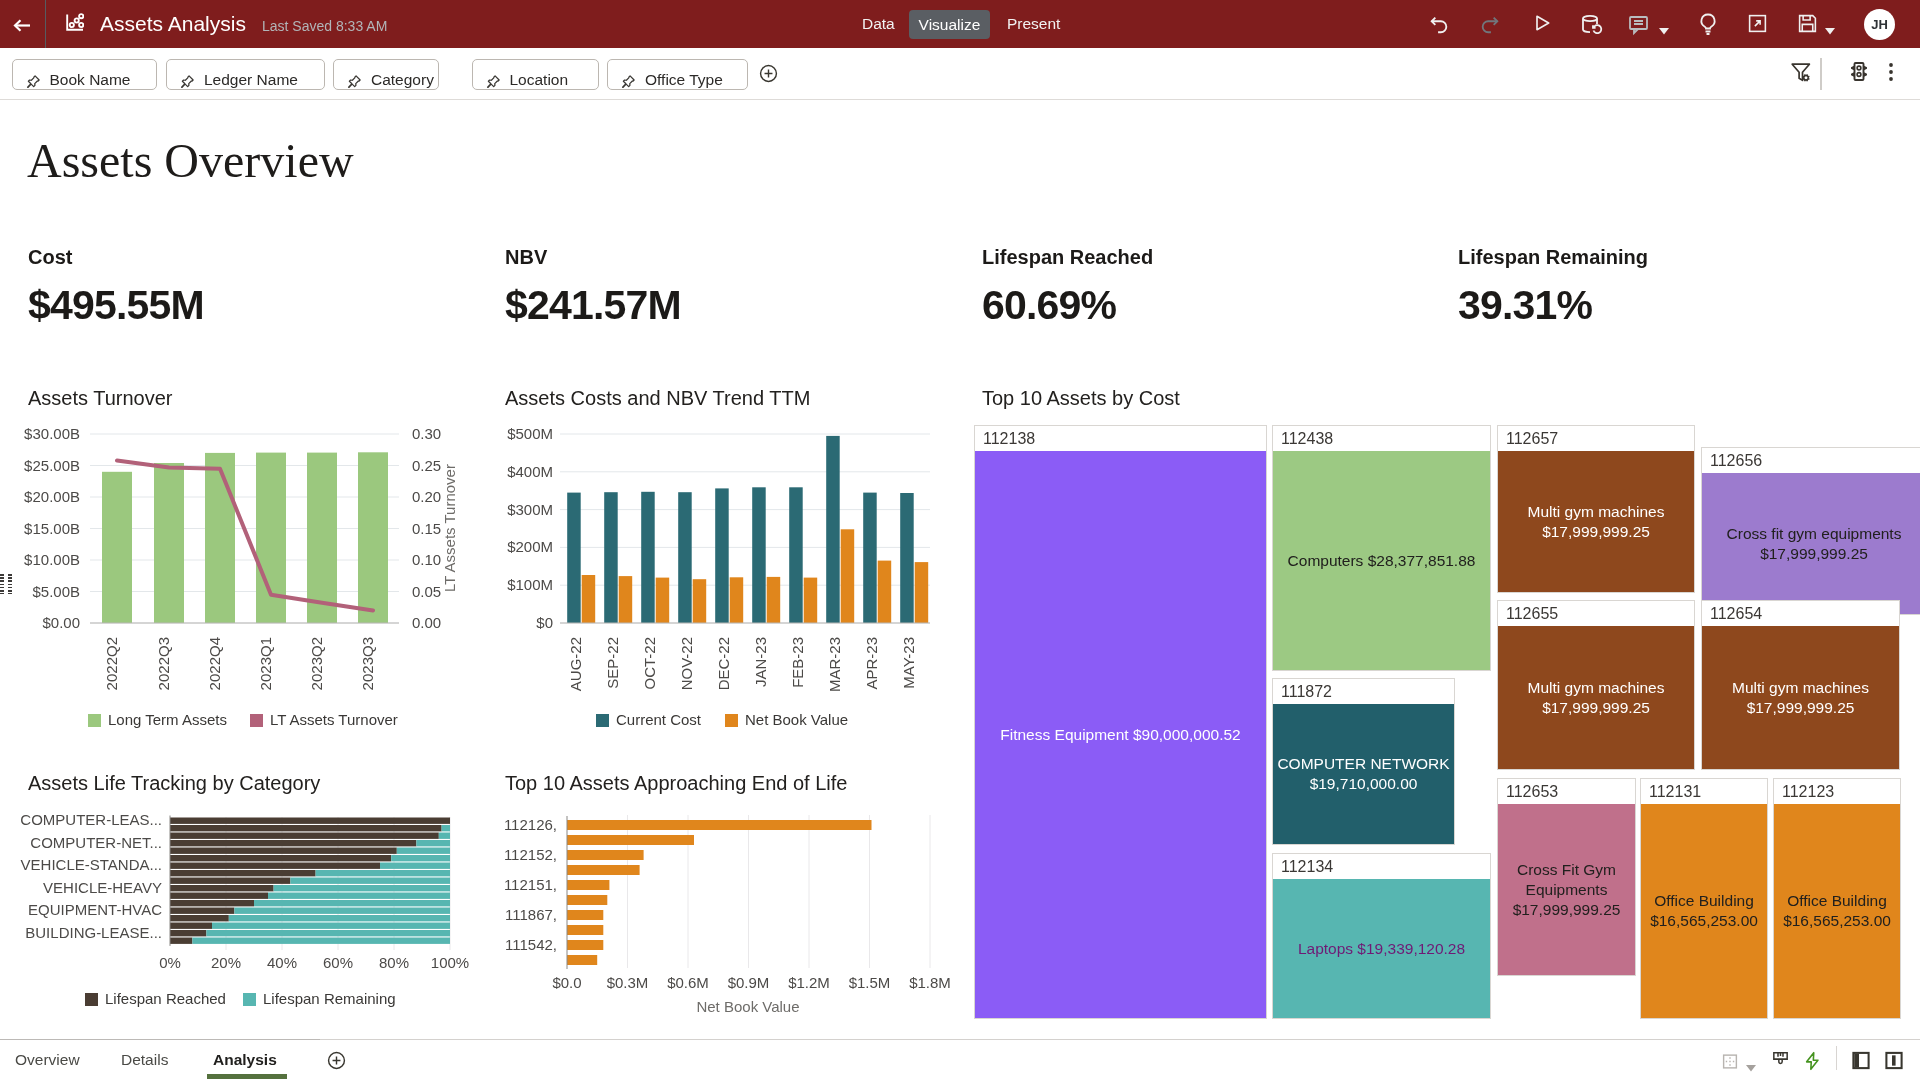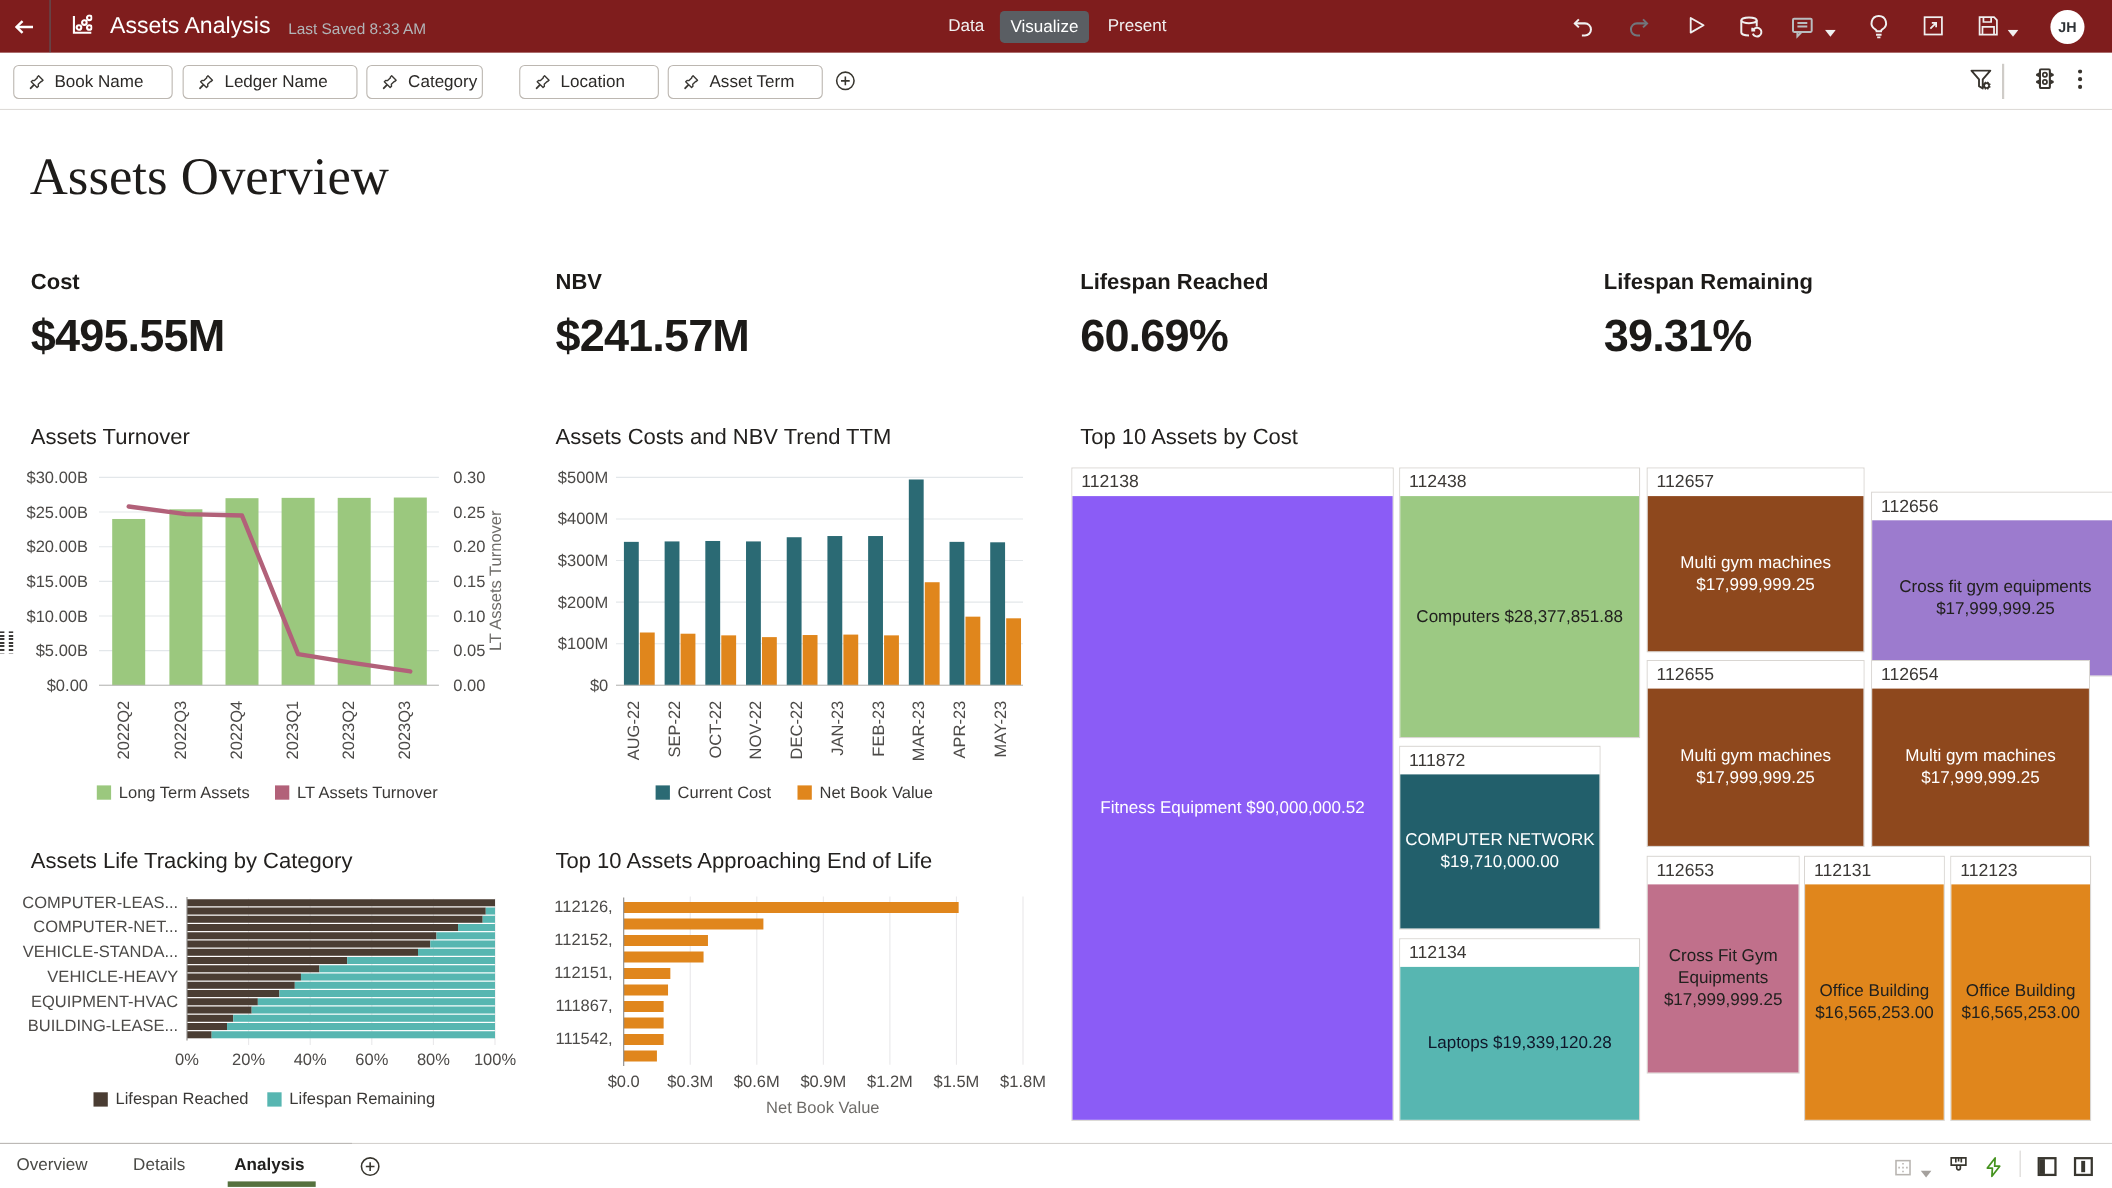--- a/index.html
+++ b/index.html
@@ -2,21 +2,21 @@
 <html><head><meta charset="utf-8">
 <style>
 * { margin:0; padding:0; box-sizing:border-box; }
 html,body { width:1920px; height:1080px; overflow:hidden; background:#fff;
   font-family:"Liberation Sans", sans-serif; }
 .abs { position:absolute; }
 .topbar { position:absolute; left:0; top:0; width:1920px; height:48px; background:#7f1d1d; }
 .filterbar { position:absolute; left:0; top:48px; width:1920px; height:52px; background:#fff;
   border-bottom:1px solid #dedbd8; }
 .chip { position:absolute; top:11px; height:31px; border:1px solid #bcb7b1; border-radius:5px;
-  display:flex; align-items:center; gap:9px; padding-left:13px; font-size:15.5px; color:#2c2a28; }
+  display:flex; align-items:flex-end; gap:9px; padding-left:13px; font-size:15.5px; color:#2c2a28; }
 .bottombar { position:absolute; left:0; top:1039px; width:1920px; height:41px; background:#fff;
   border-top:1px solid #d4d1ce; }
 .tab { top:11px; font-size:15.5px; color:#4a4a46; }
 h1 { position:absolute; left:27px; top:133px; font-family:"Liberation Serif", serif; font-weight:400;
   font-size:48px; color:#1e1c1a; letter-spacing:0px; }
 .kpilabel { font-size:20px; font-weight:700; color:#1c1a18; }
 .kpival { font-size:41px; font-weight:700; color:#1c1a18; letter-spacing:-0.8px; }
 .ctitle { font-size:20px; font-weight:400; color:#23211f; }
 .ax { font-size:15px; fill:#4c4a48; font-family:"Liberation Sans", sans-serif; }
 .axt { font-size:15px; fill:#6e6c69; font-family:"Liberation Sans", sans-serif; }
@@ -110,21 +110,21 @@
 <div class="chip" style="left:471.5px;width:127.5px">
       <svg width="15" height="15" viewBox="0 0 24 24" fill="none" stroke="#3a3834" stroke-width="2">
         <path d="M14.5 3l6.5 6.5-2 2-.8-.3-4.2 4.2.3 2.8-2 2-4-4L3 21.5 2.5 21l5.3-5.3-4-4 2-2 2.8.3L12.8 5.8l-.3-.8z" stroke-linejoin="round"></path>
       </svg>
       <span>Location</span>
     </div>
 <div class="chip" style="left:607px;width:141px">
       <svg width="15" height="15" viewBox="0 0 24 24" fill="none" stroke="#3a3834" stroke-width="2">
         <path d="M14.5 3l6.5 6.5-2 2-.8-.3-4.2 4.2.3 2.8-2 2-4-4L3 21.5 2.5 21l5.3-5.3-4-4 2-2 2.8.3L12.8 5.8l-.3-.8z" stroke-linejoin="round"></path>
       </svg>
-      <span>Asset Term</span>
+      <span>Office Type</span>
     </div>
 <div class="abs" style="left:759px;top:16px"><svg width="19" height="19" viewBox="0 0 24 24" fill="none" stroke="#38362f" stroke-width="1.8">
         <circle cx="12" cy="12" r="10"></circle>
         <path d="M12 7v10M7 12h10"></path>
       </svg></div>
 <div class="abs" style="left:1791px;top:15px"><svg width="21" height="20" viewBox="0 0 21 20" fill="none" stroke="#38342e" stroke-width="1.7">
         <path d="M1.2 1.2h17.2l-6.9 8v8.2l-3.4-2.1V9.2z" stroke-linejoin="round"></path>
         <g transform="translate(15,14.8)">
           <circle r="2.2" stroke-width="1.5" fill="#fff"></circle>
           <line stroke-width="1.5" x1="1.94" y1="0.80" x2="3.42" y2="1.42"></line>
@@ -362,21 +362,21 @@
   </div>
 <div class="tile" style="left:1272px;top:678px;width:183px;height:167px">
     <div class="thead">111872</div>
     <div class="tbody" style="background:#225f6b;color:#fff">
       <div>COMPUTER NETWORK</div>
       <div>$19,710,000.00</div>
     </div>
   </div>
 <div class="tile" style="left:1272px;top:853px;width:219px;height:166px">
     <div class="thead">112134</div>
-    <div class="tbody" style="background:#57b6b1;color:#0f172a">
+    <div class="tbody" style="background:#57b6b1;color:#701a75">
       <div>Laptops $19,339,120.28</div>
     </div>
   </div>
 <div class="tile" style="left:1497px;top:425px;width:198px;height:168px">
     <div class="thead">112657</div>
     <div class="tbody" style="background:#8e481d;color:#fff">
       <div>Multi gym machines</div>
       <div>$17,999,999.25</div>
     </div>
   </div>

